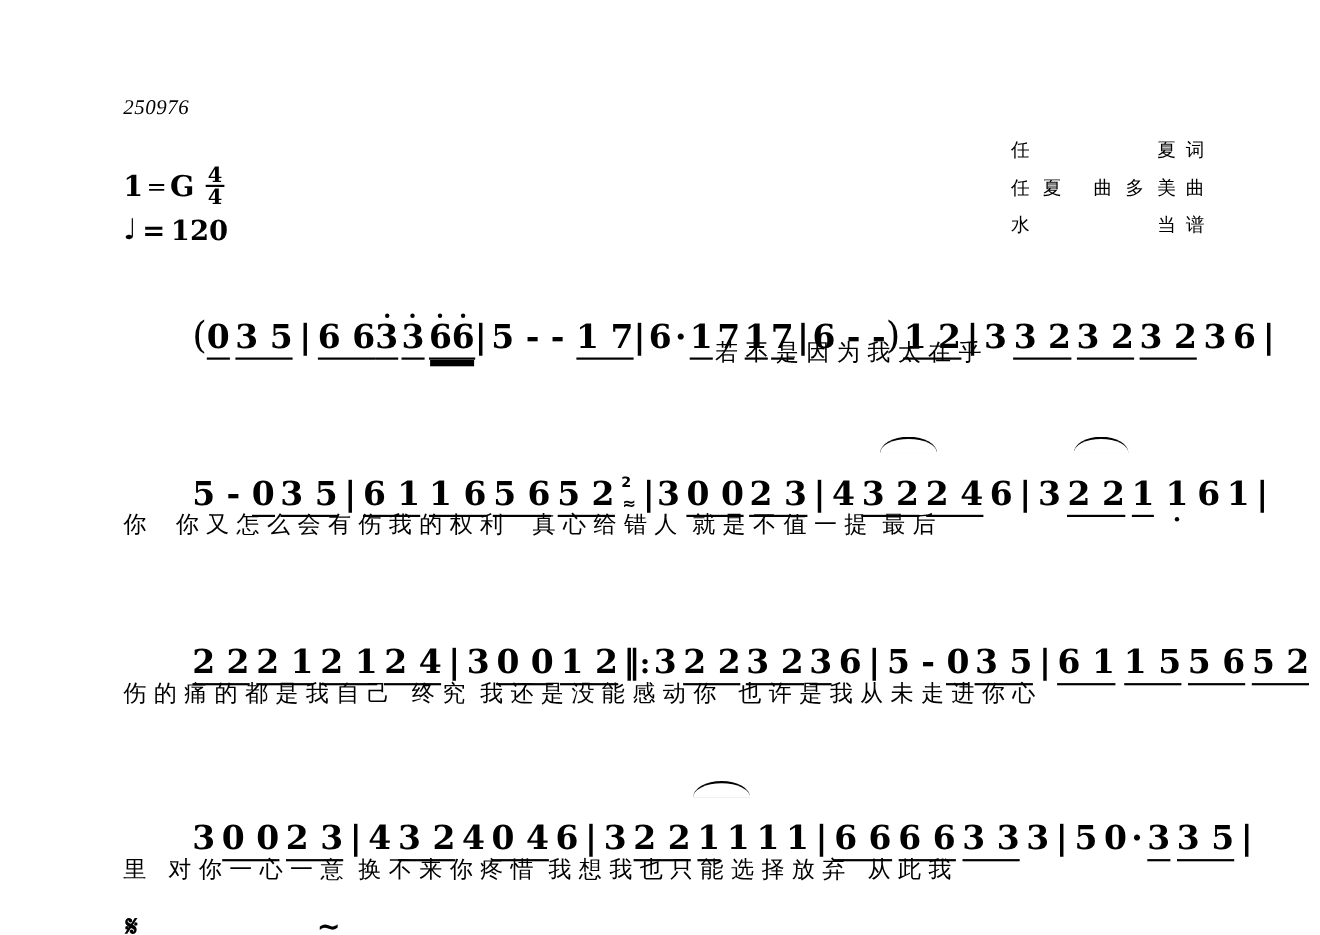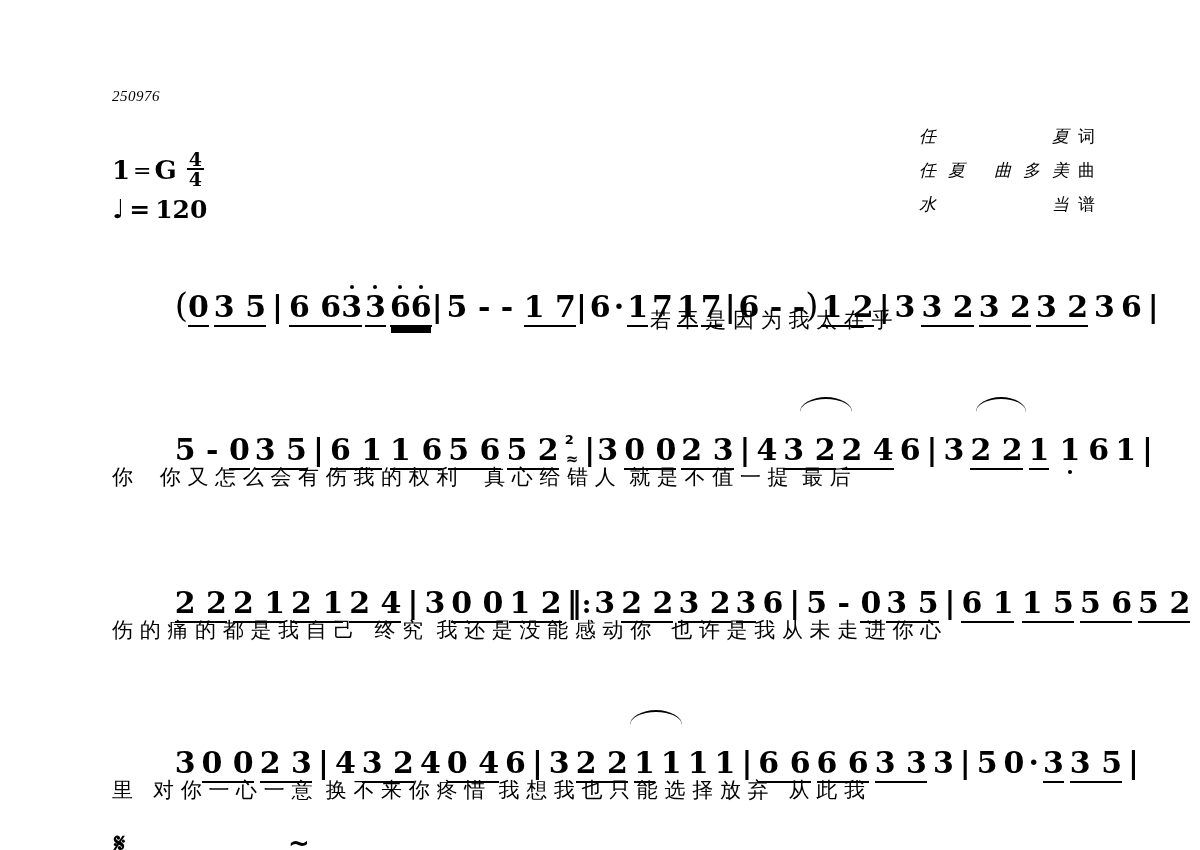--- a/index.html
+++ b/index.html
@@ -20,21 +20,21 @@
     inset: 0;
   }
 
   
   .catalog-no {
     position: absolute;
     left: 112px;
     top: 88px;
     font-family: "Liberation Serif", serif;
     font-style: italic;
-    font-size: 15px;
+    font-size: 19px;
     letter-spacing: 0.5px;
   }
   .song-title {
     position: absolute;
     left: 0;
     top: 96px;
     width: 1200px;
     text-align: center;
     font-family: "DejaVu Sans", sans-serif;
     font-weight: bold;
@@ -65,21 +65,20 @@
     align-items: baseline;
     justify-content: flex-end;
     margin-bottom: 11px;
     white-space: nowrap;
   }
   .credits .c-left {
     display: inline-block;
     width: 150px;
     text-align: justify;
     text-align-last: justify;
-    font-style: italic;
   }
   .credits .c-role {
     display: inline-block;
     width: 26px;
     text-align: right;
   }
 
   
   .keyblock {
     position: absolute;

